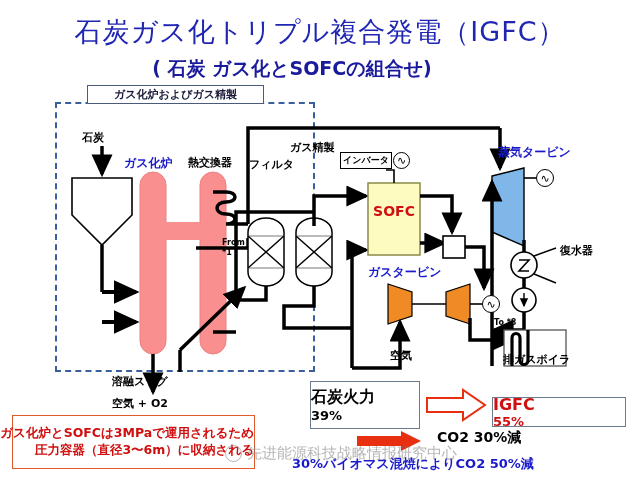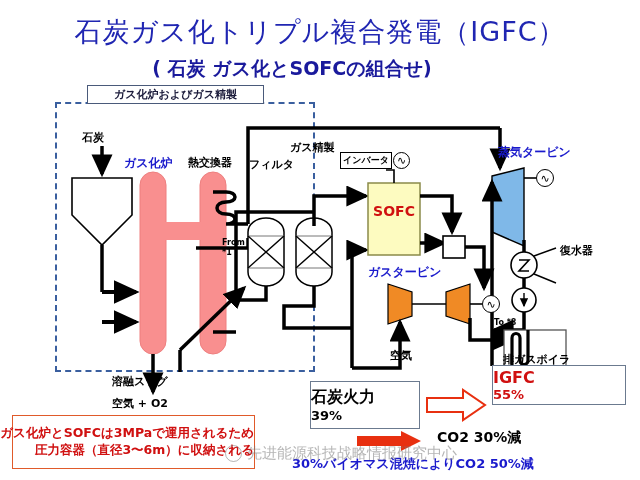--- a/index.html
+++ b/index.html
@@ -247,21 +247,21 @@
 
   <div class="abs effbox" style="left:310px;top:381px;width:110px;height:48px;">
     <span class="t1">石炭火力</span>
     <span class="t2">39%</span>
   </div>
 
   <svg class="abs" style="left:425px;top:388px;" width="64" height="34" viewBox="0 0 64 34">
     <path d="M2,10 L38,10 L38,2 L60,17 L38,32 L38,24 L2,24 Z" fill="#ffffff" stroke="#e83010" stroke-width="2"></path>
   </svg>
 
-  <div class="abs effbox igfc" style="left:492px;top:365px;width:134px;height:40px;">
+  <div class="abs effbox igfc" style="left:492px;top:397px;width:134px;height:30px;">
     <span class="t1">IGFC</span>
     <span class="t2">55%</span>
   </div>
 
   <svg class="abs" style="left:357px;top:430px;" width="66" height="22" viewBox="0 0 66 22">
     <path d="M0,6 L44,6 L44,1 L64,11 L44,21 L44,16 L0,16 Z" fill="#e83010"></path>
   </svg>
 
   <div class="abs" id="co2-label" style="left:437px;top:429px;">CO2  30%減</div>
 

